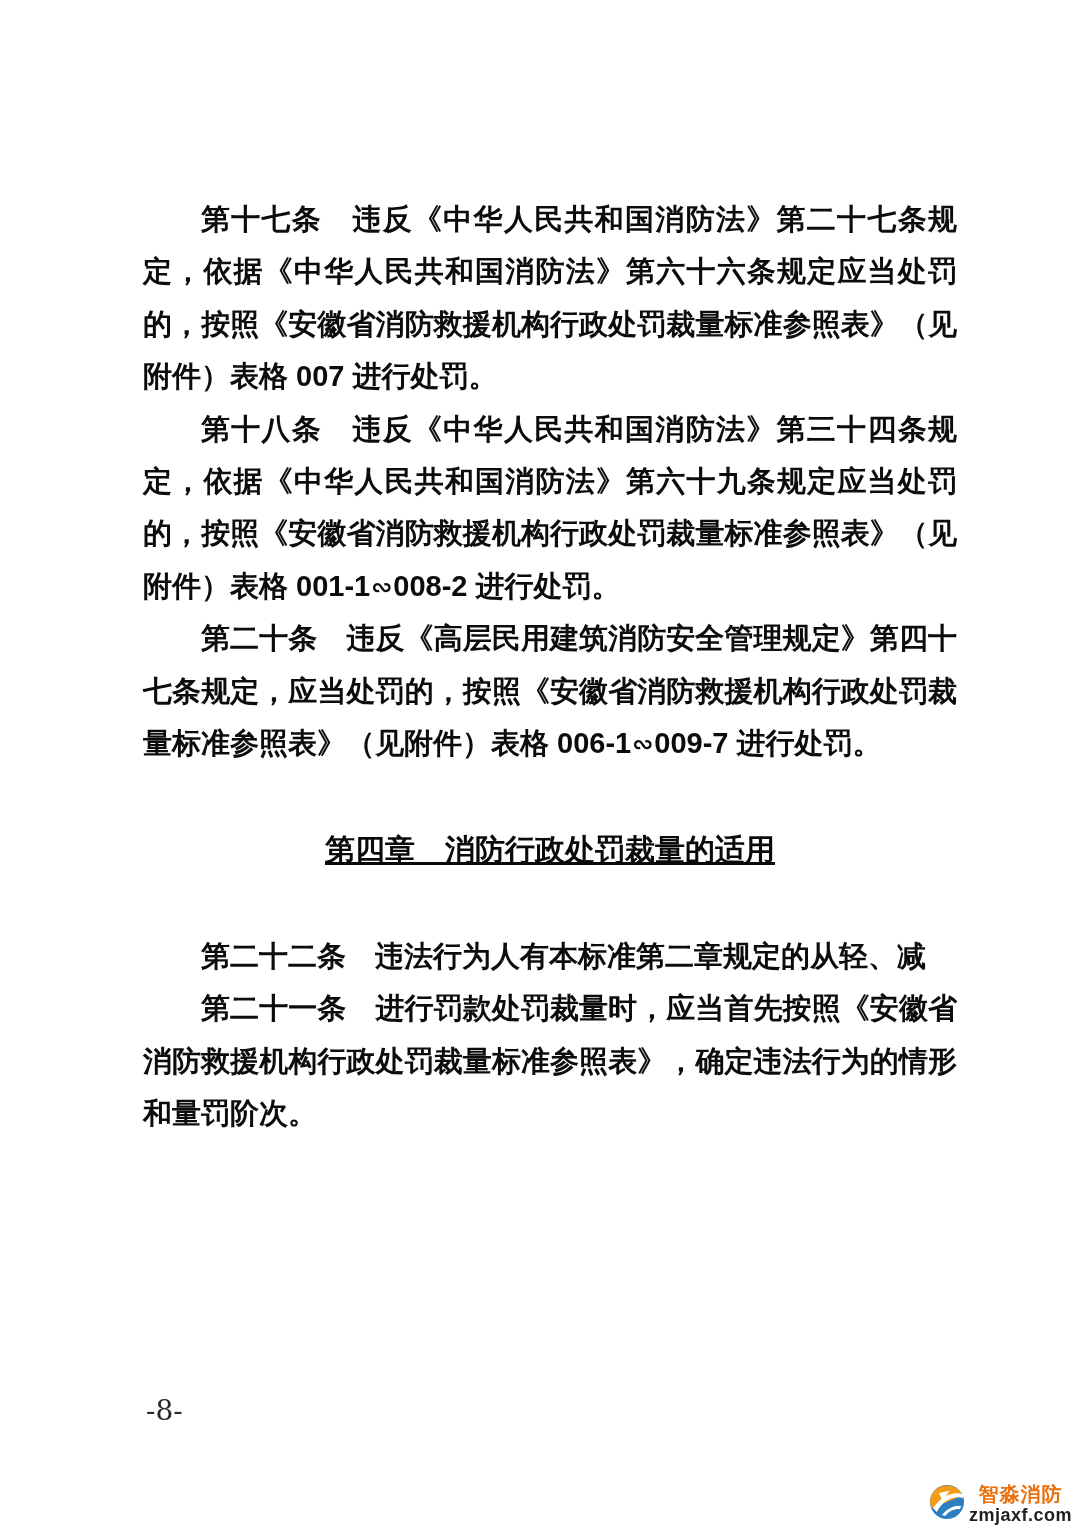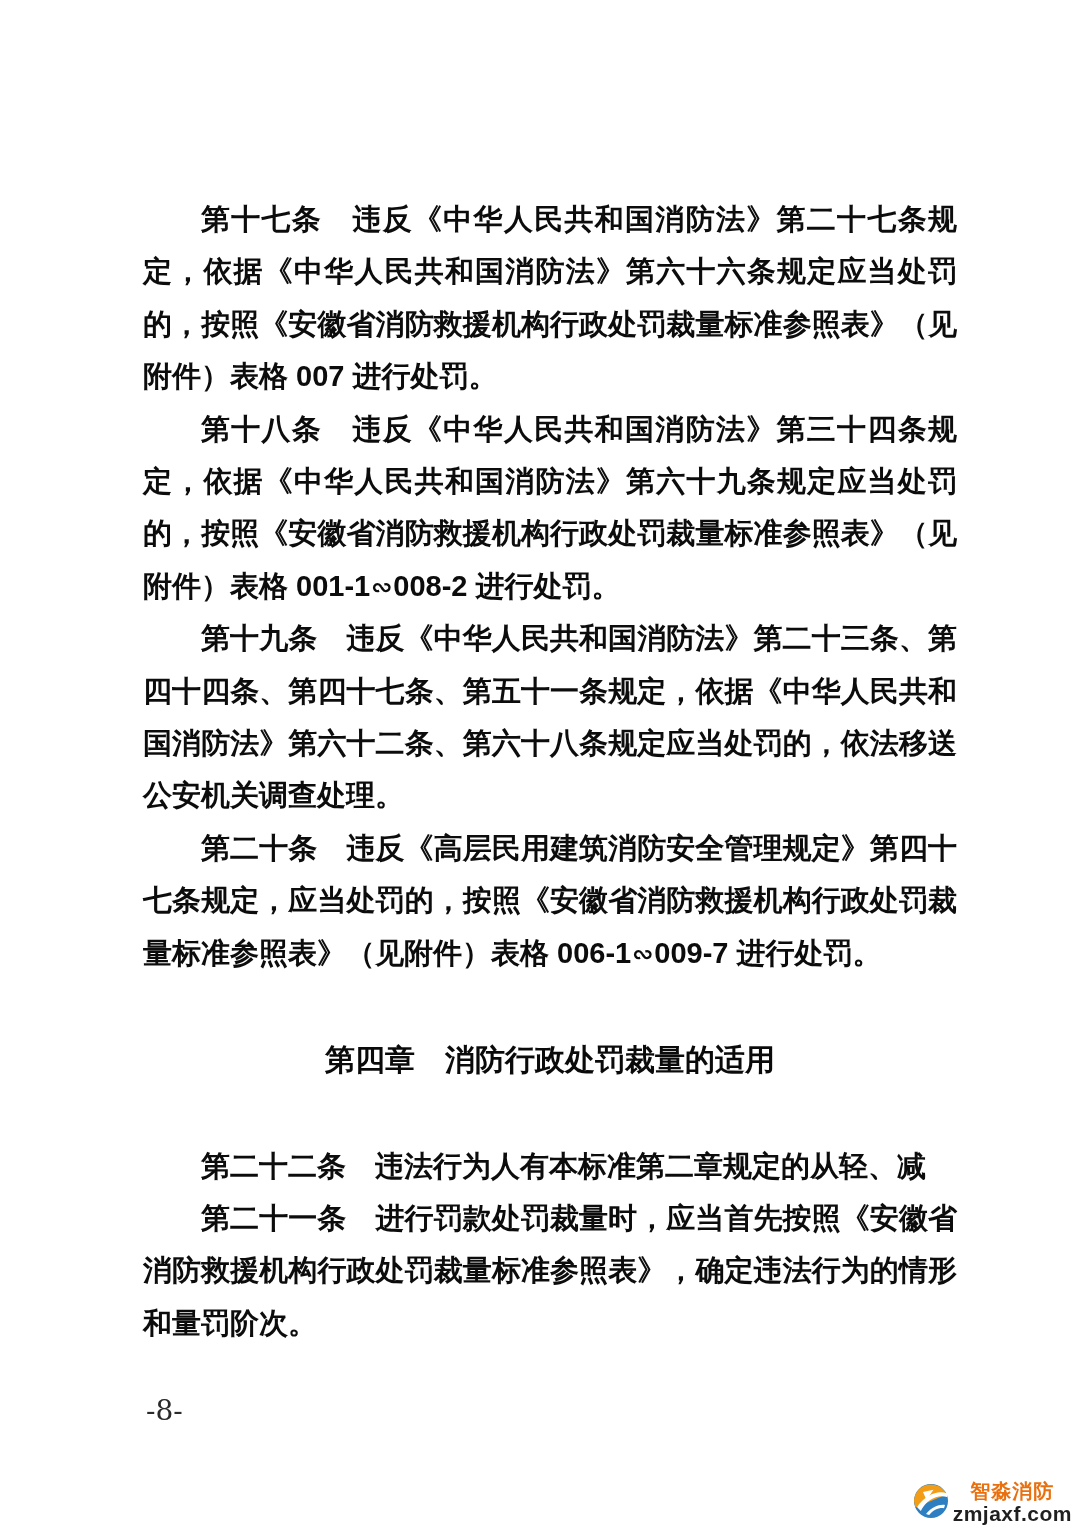--- a/index.html
+++ b/index.html
@@ -27,20 +27,21 @@
     text-indent: 2em;
   }
   .doc h2 {
     margin: 55px 0 53px 0;
     font-size: 30px;
     line-height: 52.4px;
     font-weight: 700;
     text-align: center;
     text-indent: 0;
     color: #0a0a0a;
+    text-decoration: underline;
   }
   .pageno {
     position: absolute;
     left: 146px;
     top: 1394px;
     font-family: "DejaVu Serif", "Liberation Serif", serif;
     font-size: 28px;
     color: #2a2a2a;
   }
   .watermark {
@@ -73,36 +74,35 @@
     line-height: 1;
     text-align: center;
   }
   .logo-brand {
     font-size: 20px;
     font-weight: 700;
     color: #e9700f;
     letter-spacing: 1px;
   }
   .logo-domain {
-    font-size: 21px;
+    font-size: 18px;
     font-weight: 700;
     color: #1f1f1f;
     letter-spacing: 0.5px;
     margin-top: 2px;
   }
 </style>
 </head>
 <body>
 
 <div class="page">
 
   <div class="doc">
     <p>第十七条　违反《中华人民共和国消防法》第二十七条规定，依据《中华人民共和国消防法》第六十六条规定应当处罚的，按照《安徽省消防救援机构行政处罚裁量标准参照表》（见附件）表格 007 进行处罚。</p>
     <p>第十八条　违反《中华人民共和国消防法》第三十四条规定，依据《中华人民共和国消防法》第六十九条规定应当处罚的，按照《安徽省消防救援机构行政处罚裁量标准参照表》（见附件）表格 001-1∽008-2 进行处罚。</p>
-    <p>第十九条　违反《中华人民共和国消防法》第二十三条、第四十四条、第四十七条、第五十一条规定，依据《中华人民共和国消防法》第六十二条、第六十八条规定应当处罚的，依法移送公安机关调查处理。</p>
     <p>第二十条　违反《高层民用建筑消防安全管理规定》第四十七条规定，应当处罚的，按照《安徽省消防救援机构行政处罚裁量标准参照表》（见附件）表格 006-1∽009-7 进行处罚。</p>
     <h2>第四章　消防行政处罚裁量的适用</h2>
     <p>第二十二条　违法行为人有本标准第二章规定的从轻、减</p>
     <p>第二十一条　进行罚款处罚裁量时，应当首先按照《安徽省消防救援机构行政处罚裁量标准参照表》，确定违法行为的情形和量罚阶次。</p>
   </div>
 
   <div class="pageno">-8-</div>
 
 
   <div class="logo">

